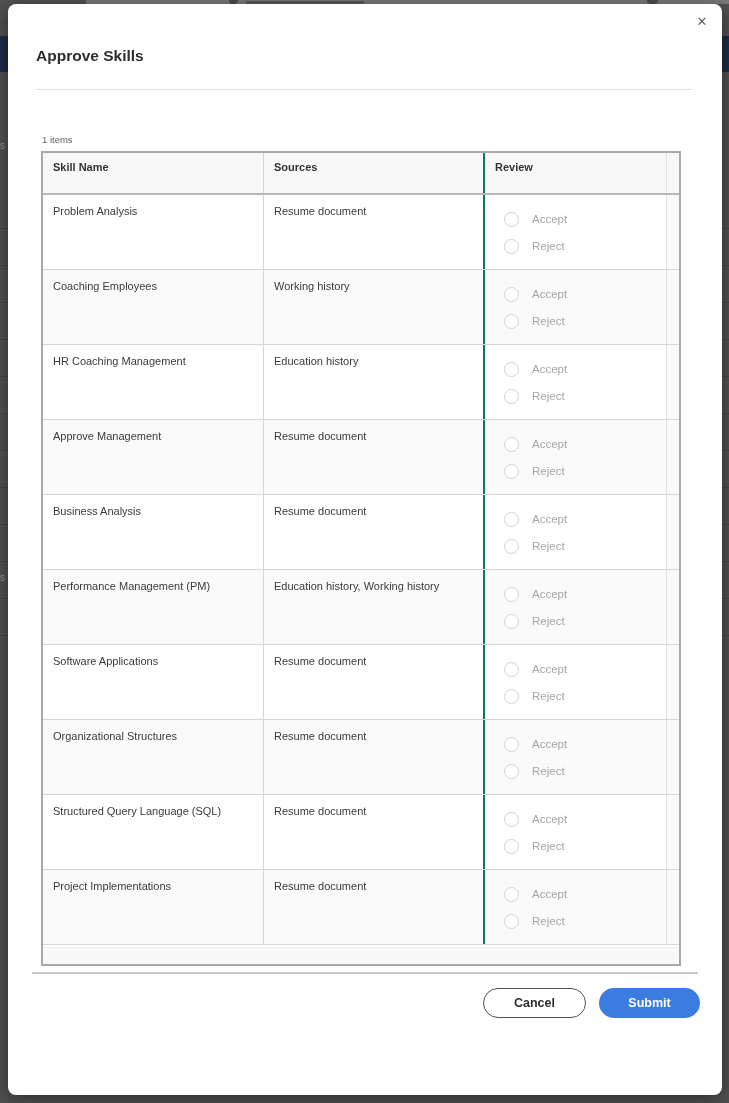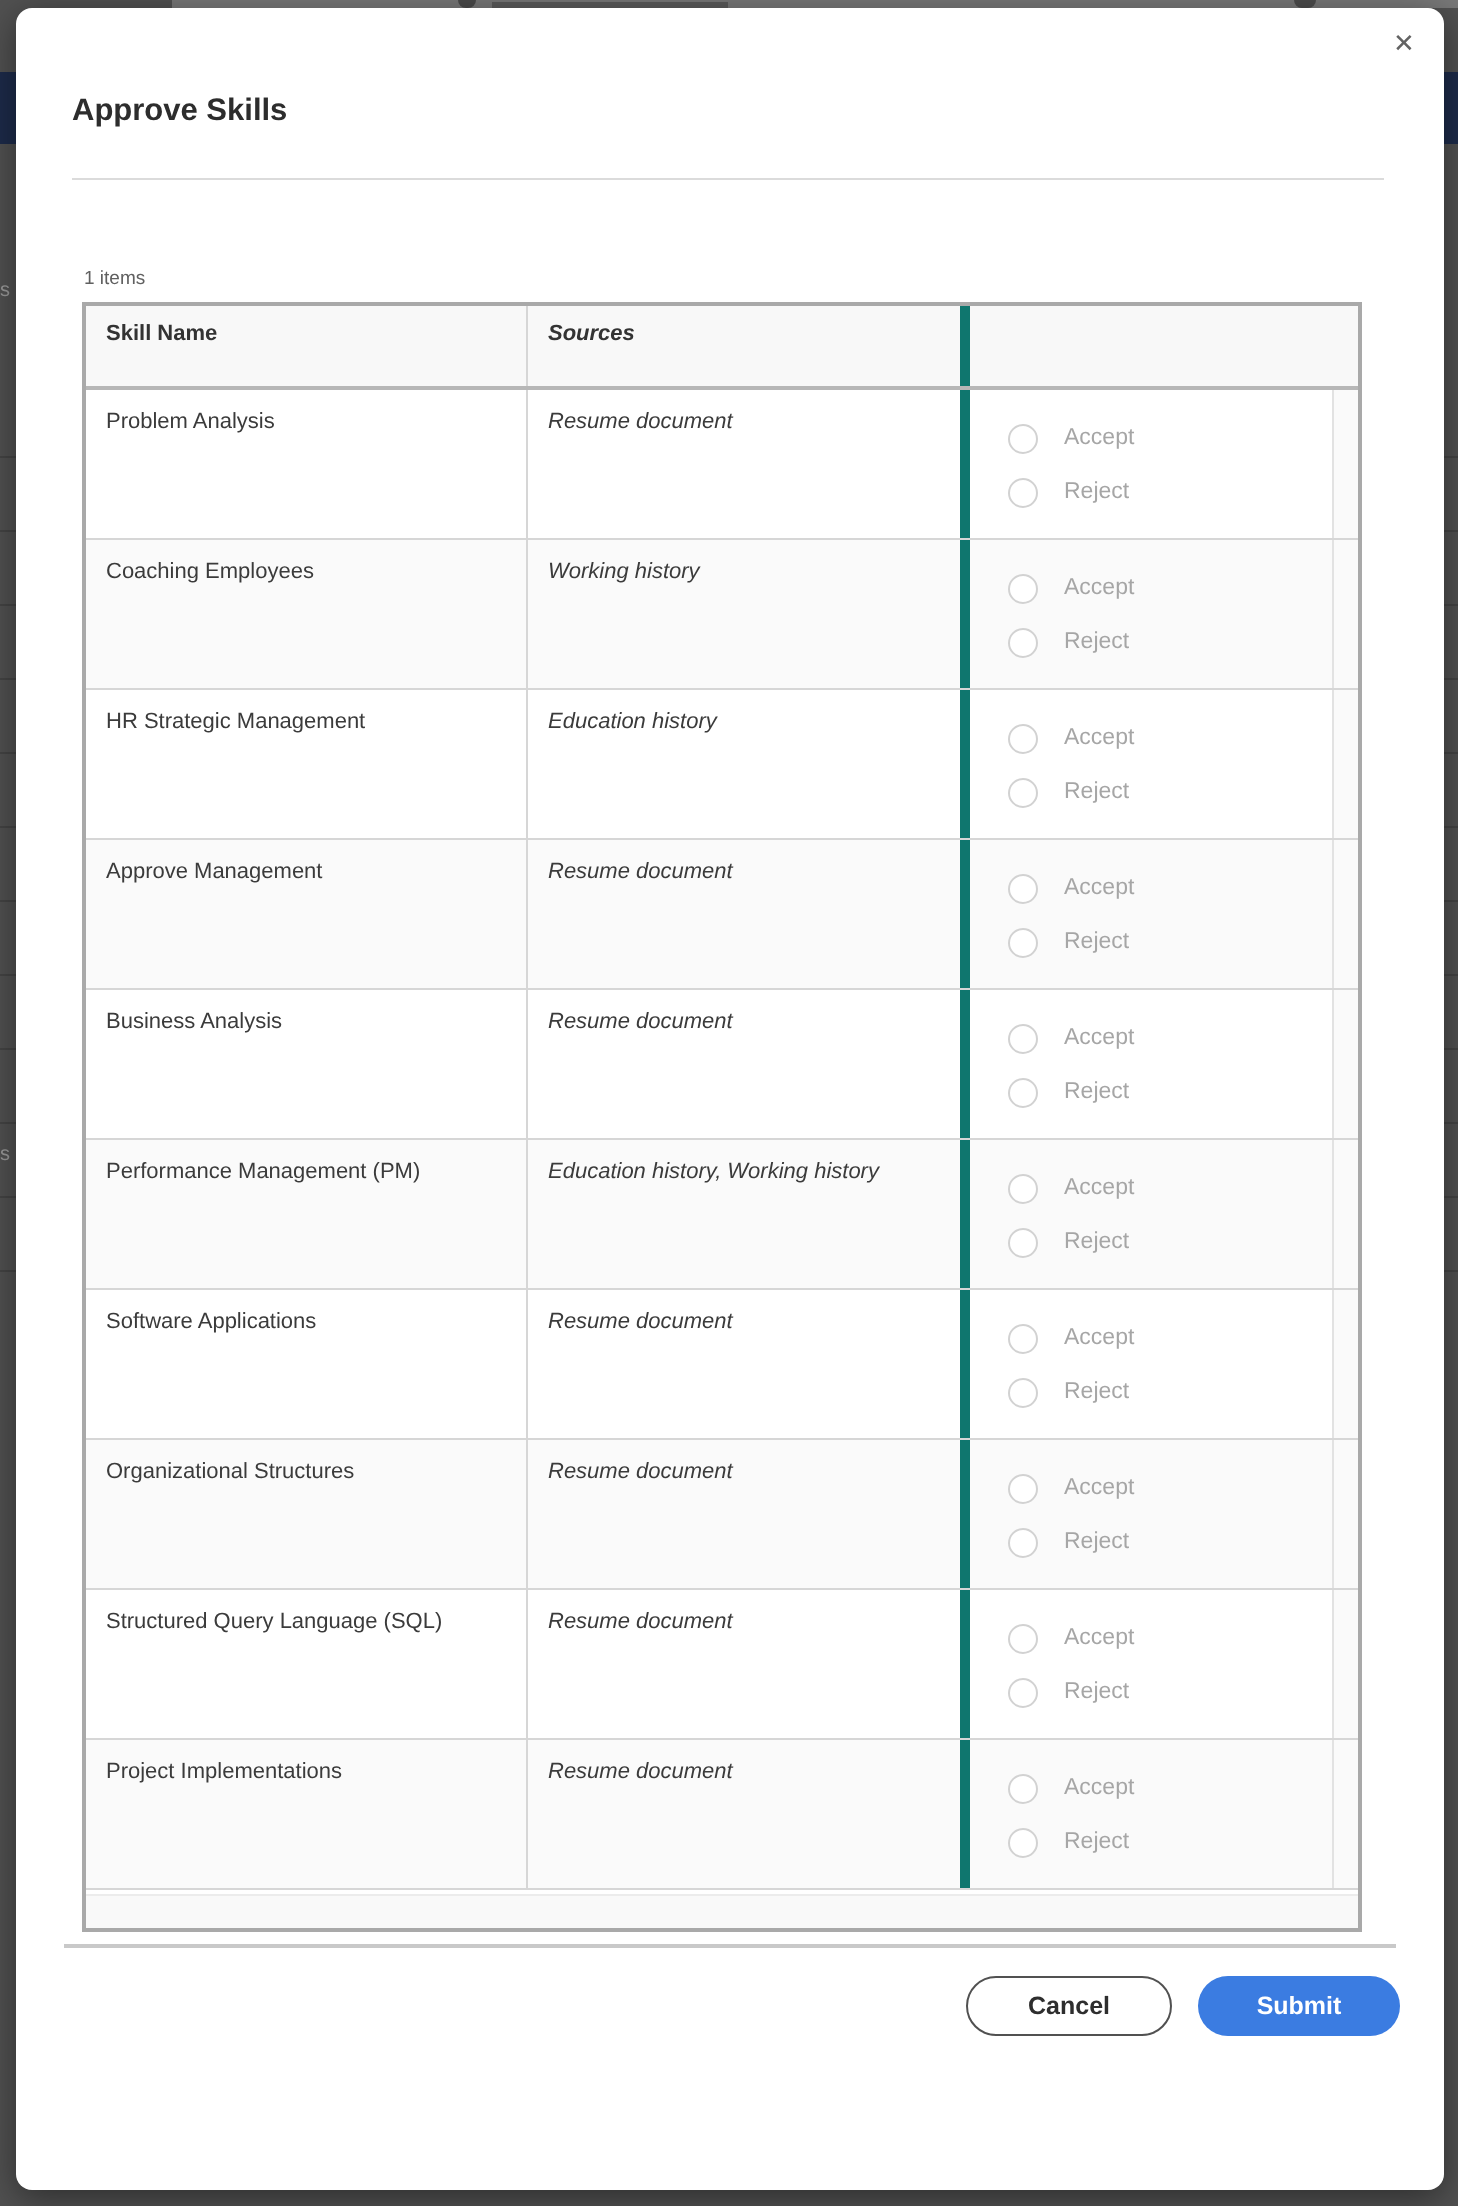--- a/index.html
+++ b/index.html
@@ -46,21 +46,21 @@
 
   
   .table-wrap{
     margin-left:33px;width:640px;box-sizing:border-box;
     border:2px solid #a9a9a9;background:#fff;
   }
   .thead{display:flex;height:42px;background:#f8f8f8;border-bottom:2px solid #b7b7b7;box-sizing:border-box;}
   .th{box-sizing:border-box;padding:0 0 12px 10px;display:flex;align-items:center;
       font-size:11px;font-weight:700;color:#333;}
   .c1{width:221px;border-right:1px solid #d6d6d6;}
-  .c2{width:221px;border-right:5px solid #0f766e;font-style:italic;}
+  .c2{width:221px;border-right:2px solid #0f766e;}
   .c3{width:182px;border-right:1px solid #e2e2e2;}
   .gutter{flex:1;padding:0;}
   .trow{display:flex;height:75px;box-sizing:border-box;border-bottom:1px solid #d6d6d6;background:#ffffff;}
   .trow.alt{background:#fafafa;}
   .td{box-sizing:border-box;padding:9px 8px 0 10px;font-size:11px;color:#3b3b3b;line-height:14px;}
   .td.c3{display:block;padding:17px 0 0 19px;}
   .td-gutter{flex:1;background:#fafafa;}
   .radio-option{display:flex;align-items:center;margin-bottom:12px;cursor:pointer;}
   .radio-circle{
     width:15px;height:15px;border:1px solid #d2d2d2;border-radius:50%;
@@ -106,20 +106,21 @@
   <h1 class="dialog-title">Approve Skills</h1>
   <div class="title-divider"></div>
 
 
   <div class="items-count">1 items</div>
 
   <div class="table-wrap">
     <div class="thead">
       <div class="th c1">Skill Name</div>
       <div class="th c2">Sources</div>
+      <div class="th c3">Review</div>
       <div class="th gutter"></div>
     </div>
     <div id="tbody">
         <div class="trow">
           <div class="td c1">Problem Analysis</div>
           <div class="td c2">Resume document</div>
           <div class="td c3">
             <label class="radio-option">
               <span class="radio-circle"></span>
               <span class="radio-label">Accept</span>
@@ -140,21 +141,21 @@
               <span class="radio-label">Accept</span>
             </label>
             <label class="radio-option">
               <span class="radio-circle"></span>
               <span class="radio-label">Reject</span>
             </label>
           </div>
           <div class="td-gutter"></div>
         </div>
         <div class="trow">
-          <div class="td c1">HR Strategic Management</div>
+          <div class="td c1">HR Coaching Management</div>
           <div class="td c2">Education history</div>
           <div class="td c3">
             <label class="radio-option">
               <span class="radio-circle"></span>
               <span class="radio-label">Accept</span>
             </label>
             <label class="radio-option">
               <span class="radio-circle"></span>
               <span class="radio-label">Reject</span>
             </label>

